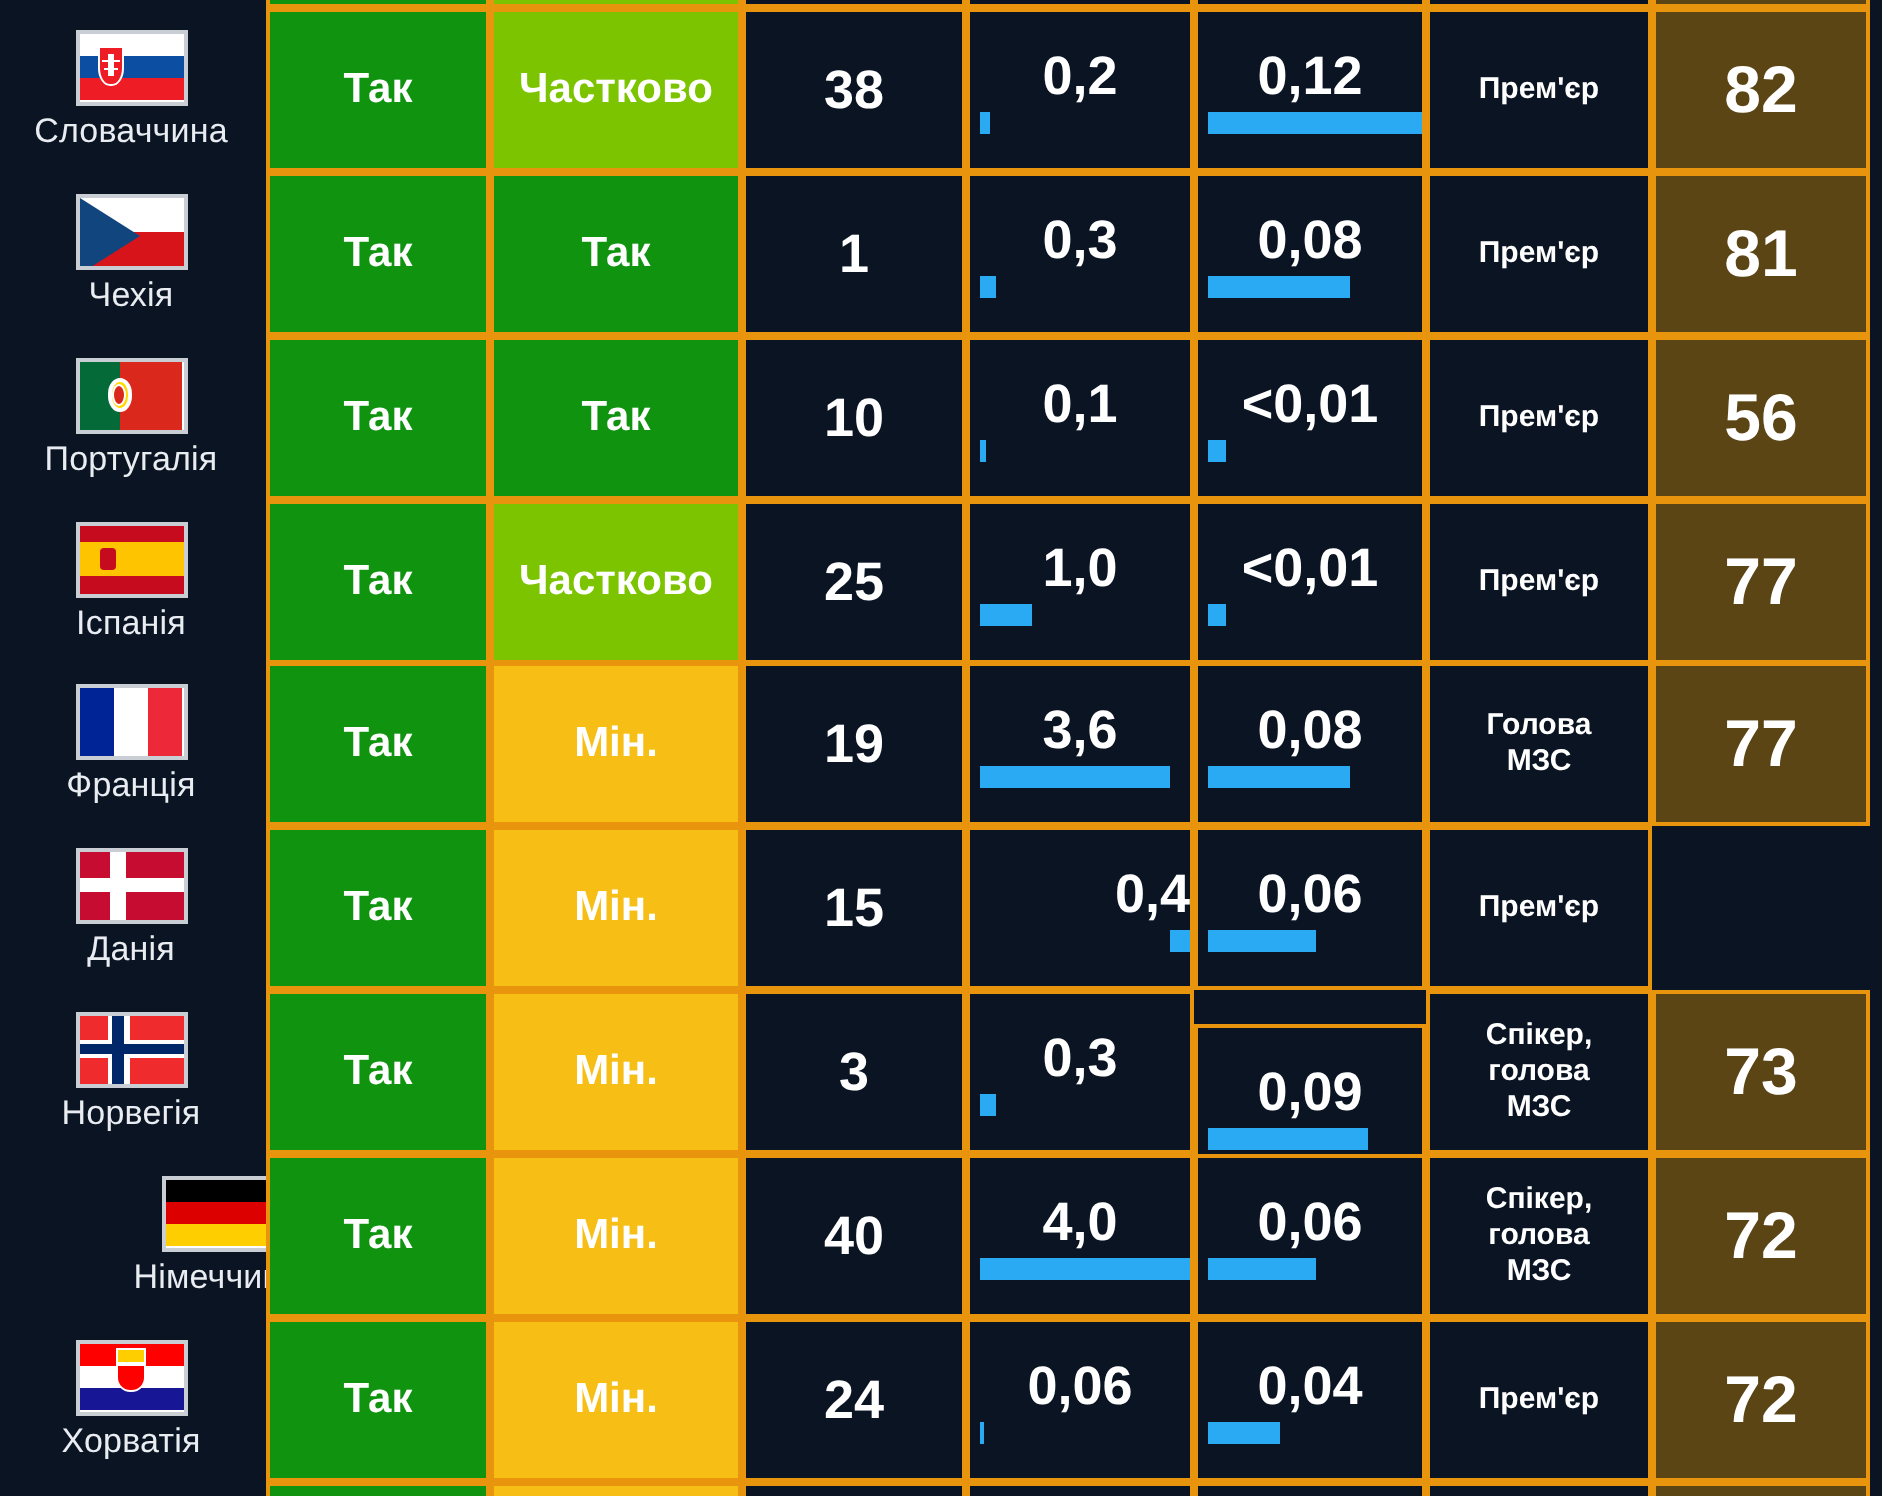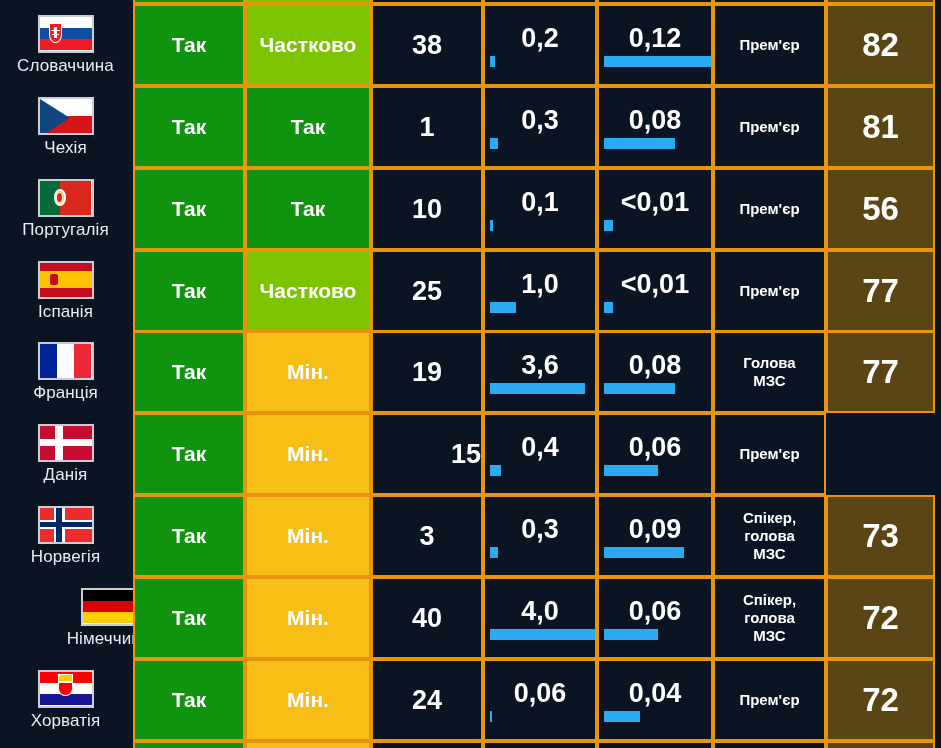--- a/index.html
+++ b/index.html
@@ -280,24 +280,24 @@
         <i style="left: 0px; top: 40%; width: 100%; height: 20%; background: rgb(255, 255, 255);"></i>
       </span>
       <span class="country-name">Данія</span>
     </div>
     <div class="cell c-yes" style="left: 133px; width: 112px; top: 413px; height: 82px;">
       <span class="status-txt">Так</span>
     </div>
     <div class="cell c-min" style="left: 245px; width: 126px; top: 413px; height: 82px;">
       <span class="status-txt">Мін.</span>
     </div>
-    <div class="cell c-dark" style="left: 371px; width: 112px; top: 413px; height: 82px; justify-content: flex-end;">
+    <div class="cell c-dark" style="left: 371px; width: 112px; top: 413px; height: 82px;">
       <span class="num-txt">15</span>
     </div>
-    <div class="cell c-dark barcell" style="left: 483px; width: 114px; top: 413px; height: 82px;">
+    <div class="cell c-dark barcell" style="left: 483px; width: 114px; top: 413px; height: 82px; align-items: flex-end;">
       <div class="v">0,4</div>
       <div class="barwrap">
         <span class="bar" style="width: 10.5px;"></span>
       </div>
     </div>
     <div class="cell c-dark barcell" style="left: 597px; width: 116px; top: 413px; height: 82px;">
       <div class="v">0,06</div>
       <div class="barwrap">
         <span class="bar" style="width: 53.5px;"></span>
       </div>
@@ -323,21 +323,21 @@
     </div>
     <div class="cell c-dark" style="left: 371px; width: 112px; top: 495px; height: 82px;">
       <span class="num-txt">3</span>
     </div>
     <div class="cell c-dark barcell" style="left: 483px; width: 114px; top: 495px; height: 82px;">
       <div class="v">0,3</div>
       <div class="barwrap">
         <span class="bar" style="width: 7.875px;"></span>
       </div>
     </div>
-    <div class="cell c-dark barcell" style="left: 597px; width: 116px; top: 495px; height: 82px;">
+    <div class="cell c-dark barcell" style="left: 597px; width: 116px; top: 512px; height: 82px;">
       <div class="v">0,09</div>
       <div class="barwrap">
         <span class="bar" style="width: 80.25px;"></span>
       </div>
     </div>
     <div class="cell c-dark" style="left: 713px; width: 113px; top: 495px; height: 82px;">
       <span class="role-txt" style="white-space: pre-line;">Спікер,
 голова
 МЗС</span>
     </div>

